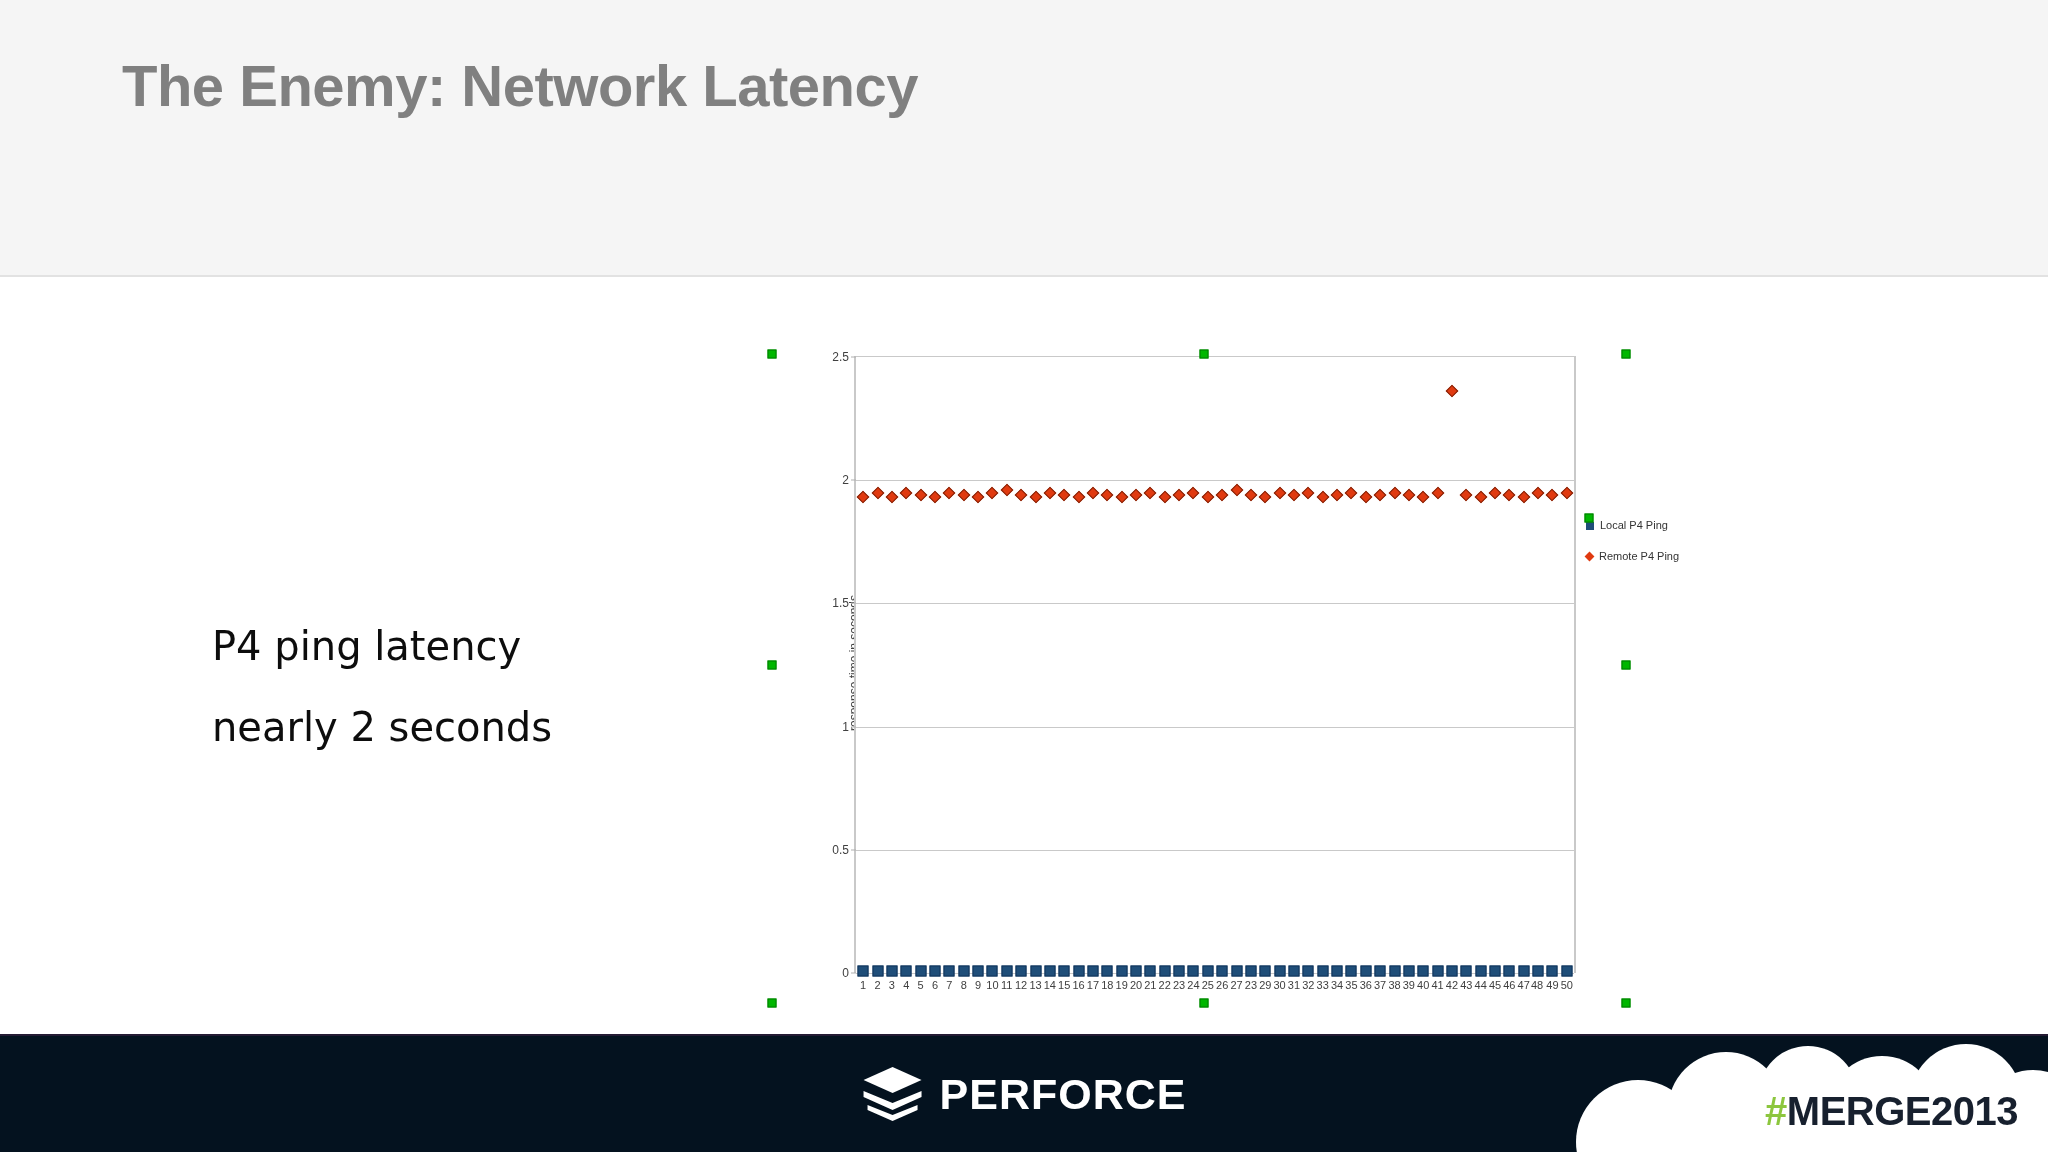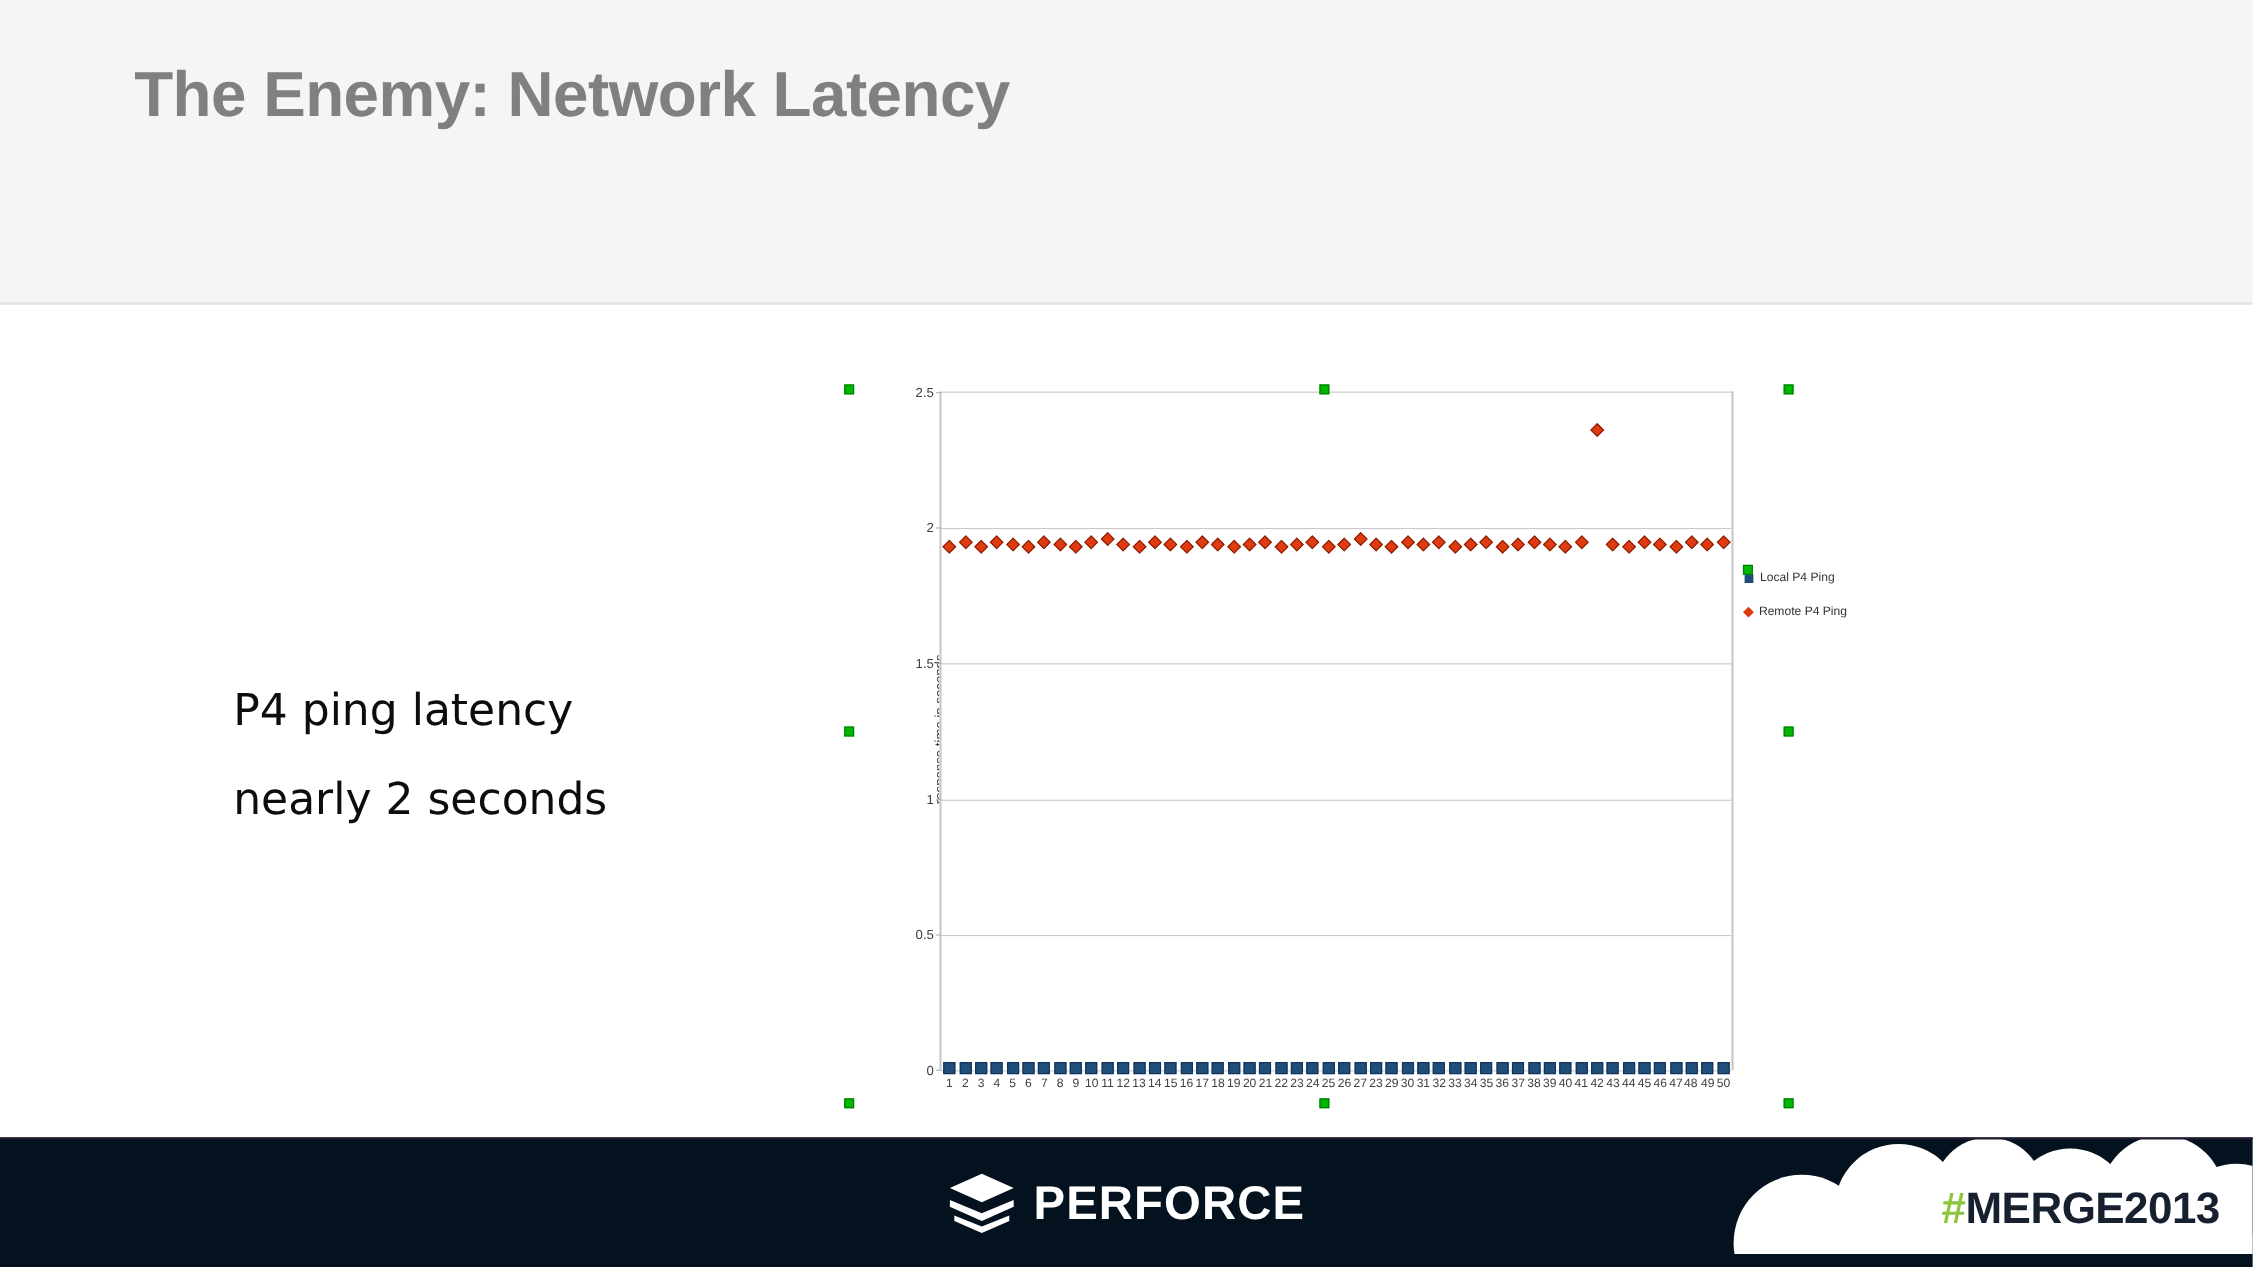--- a/index.html
+++ b/index.html
@@ -213,21 +213,21 @@
   .perforce-word {
     color: #ffffff;
     font-size: 43px;
     font-weight: bold;
     letter-spacing: 1px;
     font-family: "Liberation Sans", sans-serif;
   }
   .merge-cloud {
     position: absolute;
     right: 0;
-    bottom: 12px;
+    bottom: 0;
     width: 590px;
     height: 147px;
     overflow: hidden;
   }
   .merge-text {
     position: absolute;
     right: 30px;
     bottom: 18px;
     font-size: 40px;
     font-weight: bold;

